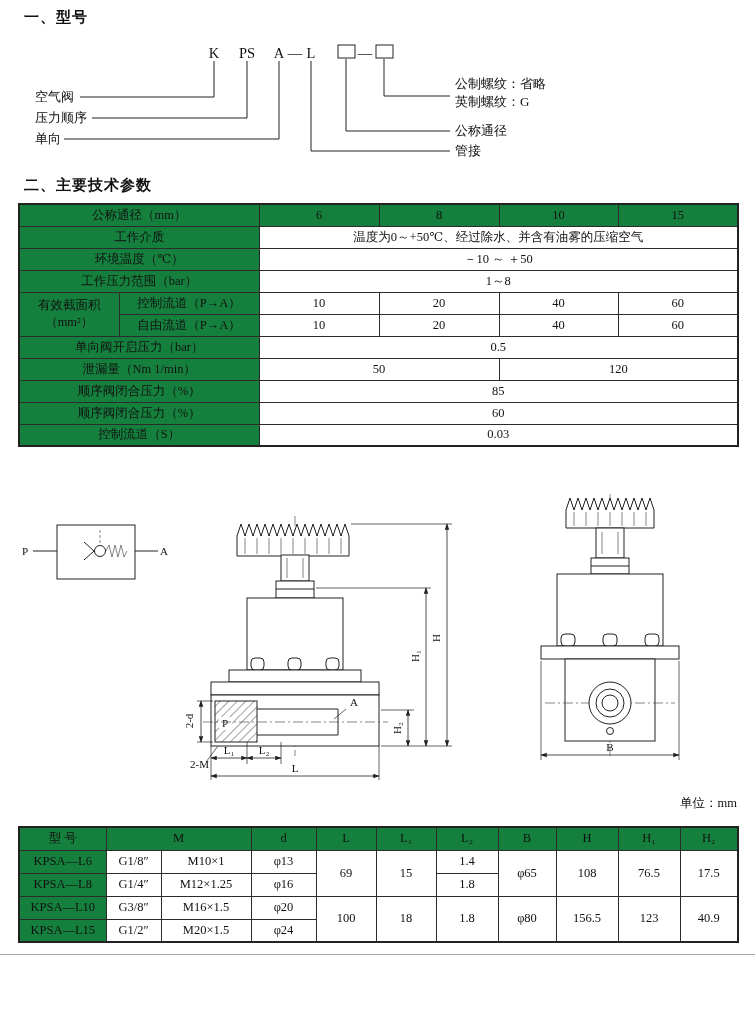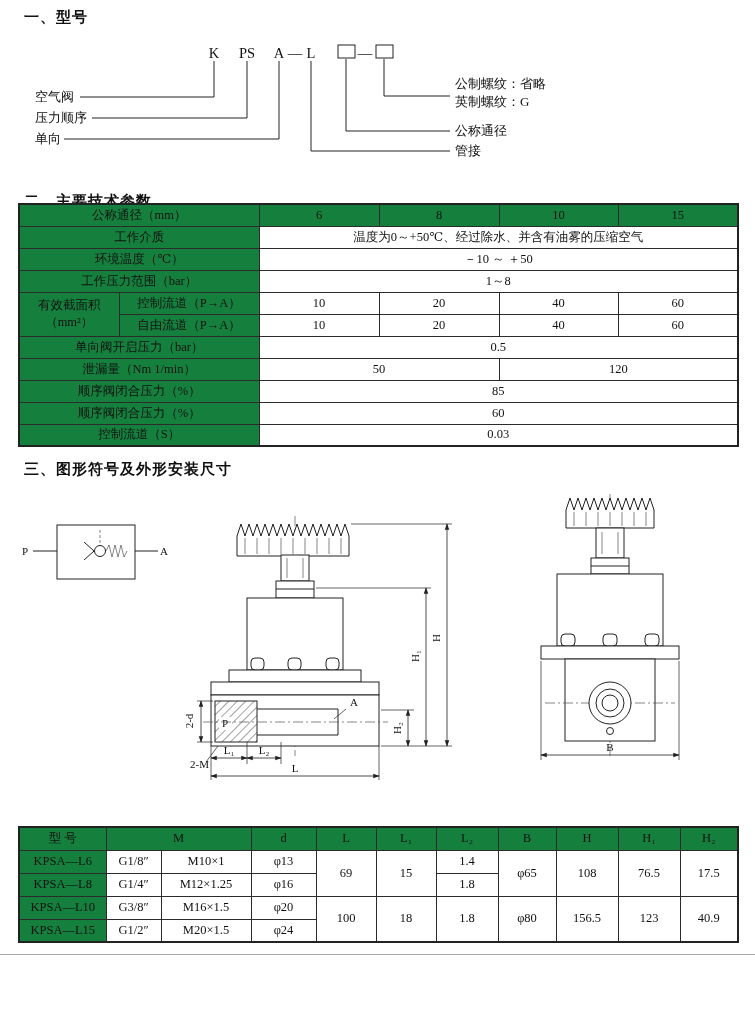--- a/index.html
+++ b/index.html
@@ -70,21 +70,21 @@
     <text class="mtxt" x="35" y="71">空气阀</text>
     <text class="mtxt" x="35" y="92">压力顺序</text>
     <text class="mtxt" x="35" y="113">单向</text>
 
     <text class="mtxt" x="455" y="58">公制螺纹：省略</text>
     <text class="mtxt" x="455" y="76">英制螺纹：G</text>
     <text class="mtxt" x="455" y="105">公称通径</text>
     <text class="mtxt" x="455" y="125">管接</text>
   </svg>
 
-  <div class="sec-title" style="top:192px">二、主要技术参数</div>
+  <div class="sec-title" style="top:176px">二、主要技术参数</div>
 
   <table class="tbl params" style="top:203px">
     <colgroup>
       <col style="width:100px">
         <col style="width:140px">
       <col style="width:120px">
         <col style="width:120px">
         <col style="width:119px">
         <col style="width:120px">
     </colgroup>
@@ -140,21 +140,20 @@
       <td class="hd" colspan="2">顺序阀闭合压力（%）</td>
       <td colspan="4">60</td>
     </tr>
     <tr>
       <td class="hd" colspan="2">控制流道（S）</td>
       <td colspan="4">0.03</td>
     </tr>
   </tbody>
     </table>
 
-  <div class="sec-title" style="top:460px">三、图形符号及外形安装尺寸</div>
 
   <svg style="top:488px" width="755" height="312" viewBox="0 0 755 312">
     <defs>
       <marker id="ar" viewBox="0 0 10 10" refX="9" refY="5" markerWidth="8" markerHeight="8" orient="auto-start-reverse">
         <path d="M0,1.5 L10,5 L0,8.5 z" fill="#222"></path>
       </marker>
       <pattern id="hatch" width="6" height="6" patternTransform="rotate(45)" patternUnits="userSpaceOnUse">
         <line x1="0" y1="0" x2="0" y2="6" stroke="#444" stroke-width="1"></line>
       </pattern>
     </defs>
@@ -263,20 +262,21 @@
       <circle class="ol" cx="610" cy="215" r="14"></circle>
       <circle class="ol" cx="610" cy="215" r="8"></circle>
       <circle class="ol" cx="610" cy="243" r="3.5"></circle>
       <line class="ext" x1="541" y1="173" x2="541" y2="272"></line>
       <line class="ext" x1="679" y1="173" x2="679" y2="272"></line>
       <line class="dim" x1="541" y1="267" x2="679" y2="267" marker-start="url(#ar)" marker-end="url(#ar)"></line>
       <text class="dtxt" x="610" y="263" text-anchor="middle">B</text>
     </g>
   </svg>
 
+  <div class="unit-note">单位：mm</div>
 
   <table class="tbl dims" style="top:826px">
     <colgroup>
       <col style="width:87px">
         <col style="width:55px">
         <col style="width:90px">
         <col style="width:65px">
       <col style="width:60px">
         <col style="width:60px">
         <col style="width:62px">

